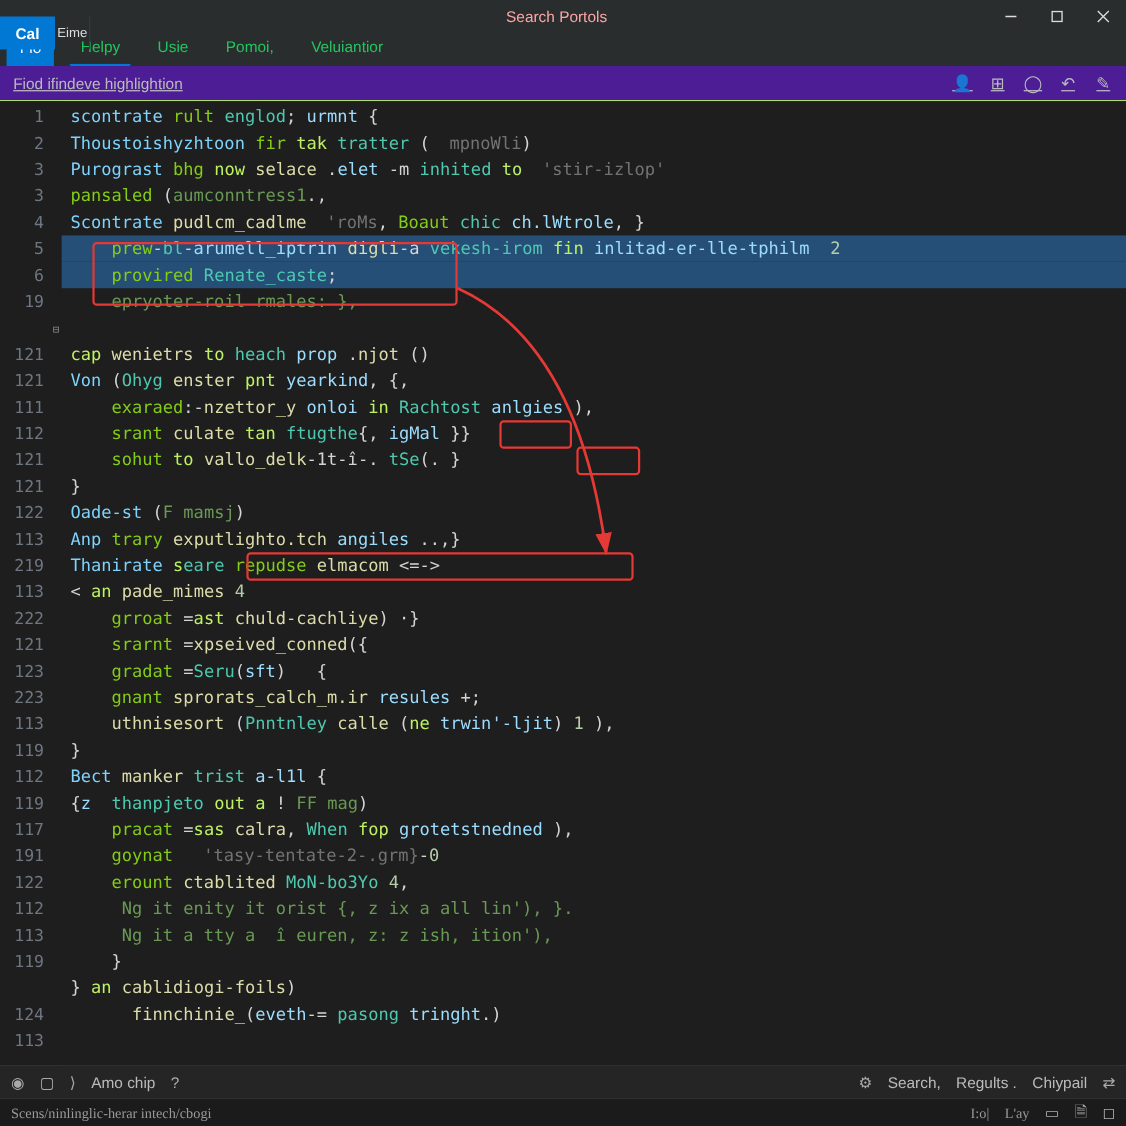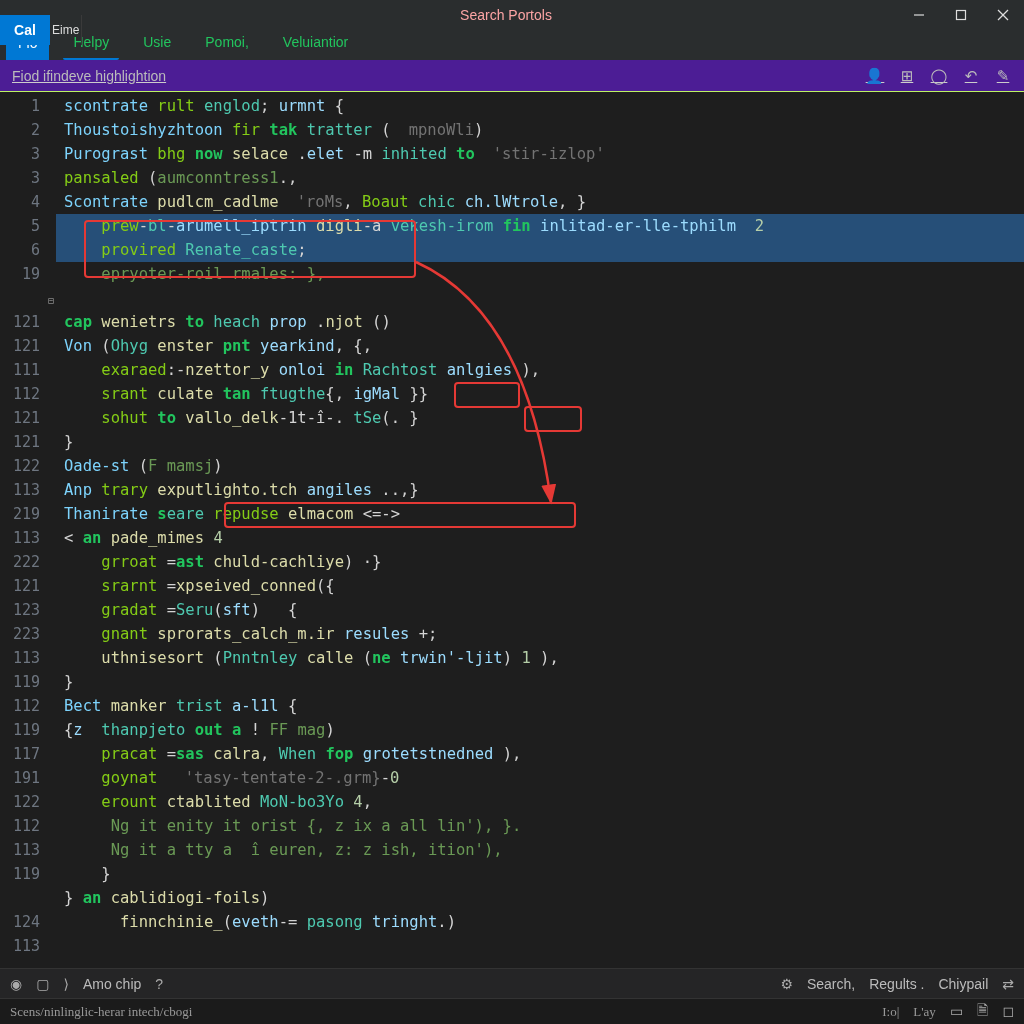--- a/index.html
+++ b/index.html
@@ -34,21 +34,21 @@
   .line.sel { background: #264f78; }
   .kw { color: #7dd3fc; }
   .fn { color: #dcdcaa; }
   .ty { color: #4ec9b0; }
   .str { color: #737373; padding-left: 18px; }
   .num { color: #b5cea8; }
   .cm { color: #6a9955; }
   .op { color: #d4d4d4; }
   .prop { color: #9cdcfe; }
   .err { color: #84cc16; }
-  .blue { color: #22c55e; font-weight: bold; }
+  .blue { color: #bef264; }
 
   .annot { position: absolute; border: 2px solid #e53935; border-radius: 4px; pointer-events: none; }
   .annot-arrow { position: absolute; pointer-events: none; }
 
   .bottombar1 { height: 30px; background: #252526; display: flex; align-items: center; padding: 0 10px; gap: 14px; border-top: 1px solid #333; font-size: 14px; color: #bbb; }
   .bottombar1 .spacer { flex: 1; }
   .bb-item { display: flex; align-items: center; gap: 4px; }
   .bb-icon { font-size: 14px; color: #aaa; }
 
   .bottombar2 { height: 26px; background: #1b1b1b; display: flex; align-items: center; justify-content: space-between; padding: 0 10px; font-size: 13px; color: #999; border-top: 1px solid #333; font-family: Liberation Serif, serif; }

